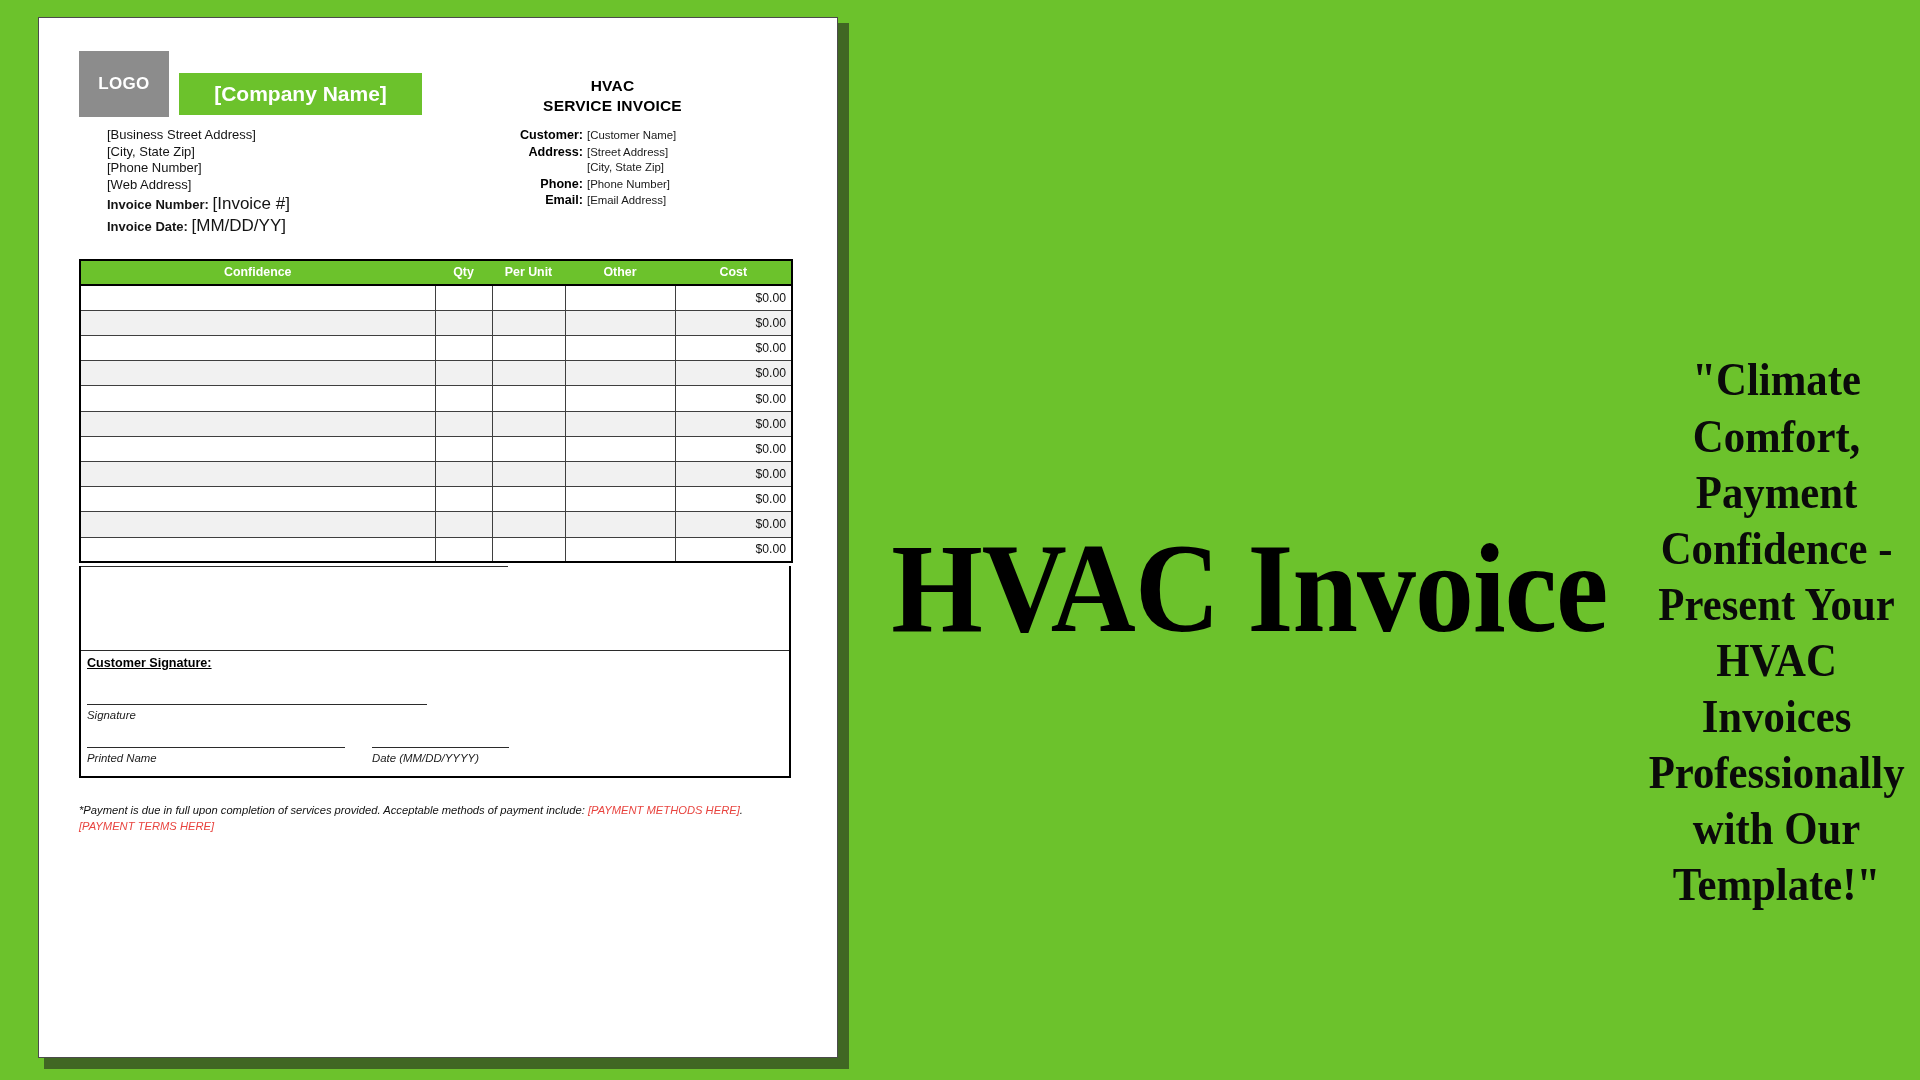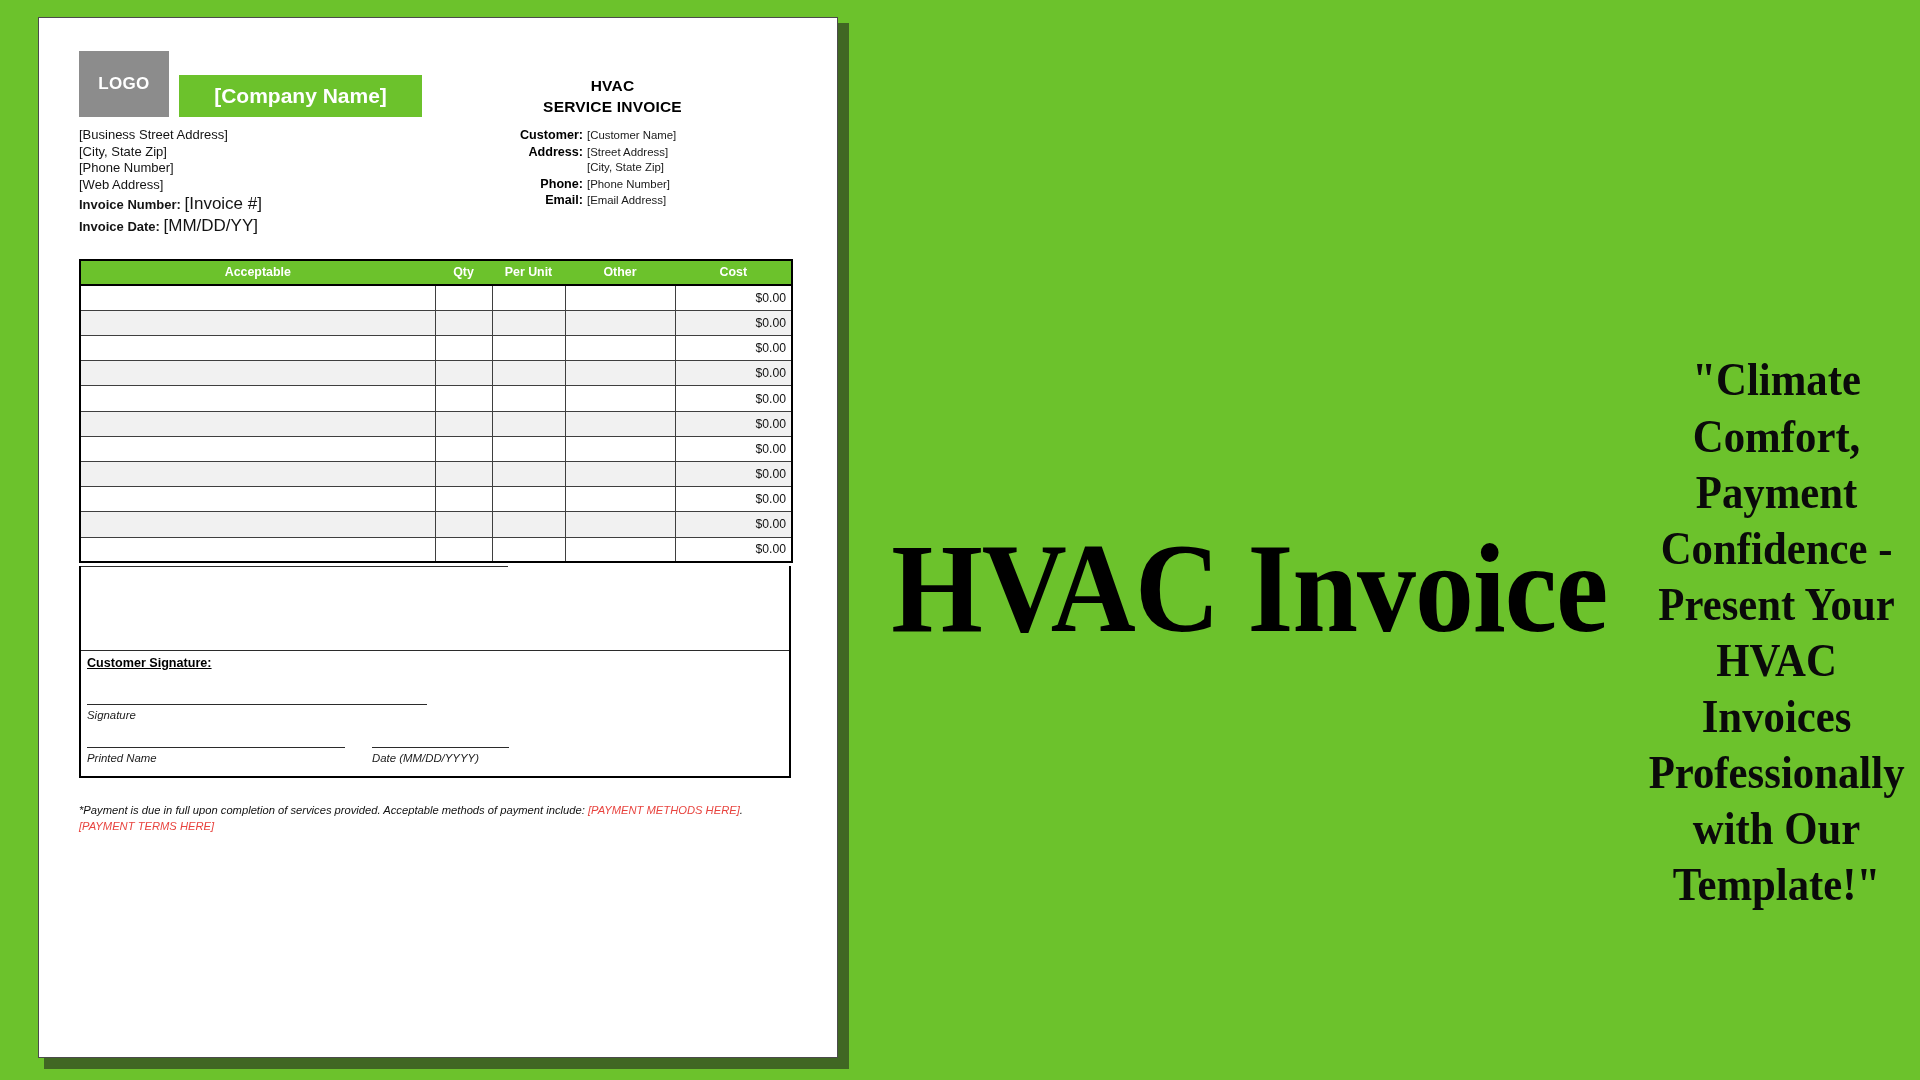--- a/index.html
+++ b/index.html
@@ -27,21 +27,21 @@
     background: #ffffff;
     border: 1px solid #4b4b4b;
   }
   #sheet {
     position: absolute; left: 40px; top: 18px;
     width: 712px;
     transform-origin: top left;
   }
 
   
-  .hdr { display: flex; align-items: flex-end; padding-top: 15px; }
+  .hdr { display: flex; align-items: center; padding-top: 15px; }
   .logo-box {
     width: 90px; height: 66px; background: #8c8c8c;
     color: #ffffff; font-size: 17px; font-weight: bold;
     display: flex; align-items: center; justify-content: center;
     letter-spacing: .3px;
     flex: 0 0 auto;
   }
   .coname-box {
     margin-left: 10px; margin-top: 19px;
     width: 243px; height: 42px; background: #6cc22c;
@@ -52,21 +52,21 @@
   .doctitle {
     flex: 1 1 auto; text-align: center; padding-top: 24px; padding-left: 12px;
     font-size: 15.5px; font-weight: bold; line-height: 1.32; color: #000;
     letter-spacing: .2px;
   }
 
   
   .addr-row { display: flex; margin-top: 10px; }
   .addr-left { width: 352px; }
   .addr-left div {
-    font-size: 13px; line-height: 1.27; color: #141414; white-space: nowrap;
+    font-size: 13px; line-height: 1.27; color: #141414; white-space: nowrap; margin-left: 28px;
   }
   .addr-left .lbl { font-weight: bold; }
   .addr-left .lbl span.val { font-weight: normal; font-size: 17px; }
 
   .addr-right { flex: 1 1 auto; padding-right: 96px; }
   .cust-line {
     display: flex; justify-content: flex-end; align-items: baseline;
     line-height: 1.33; white-space: nowrap;
   }
   .cust-line .k {
@@ -258,21 +258,21 @@
       <table class="items">
         <colgroup>
           <col class="c-desc">
             <col class="c-qty">
             <col class="c-unit">
             <col class="c-other">
             <col class="c-cost">
         </colgroup>
         <thead>
           <tr>
-            <th>Acceptable</th>
+            <th>Confidence</th>
             <th>Qty</th>
             <th>Per Unit</th>
             <th>Other</th>
             <th>Cost</th>
           </tr>
         </thead>
         <tbody id="items-body">
             <tr>
               <td class="desc"></td>
               <td class="qty"></td>

